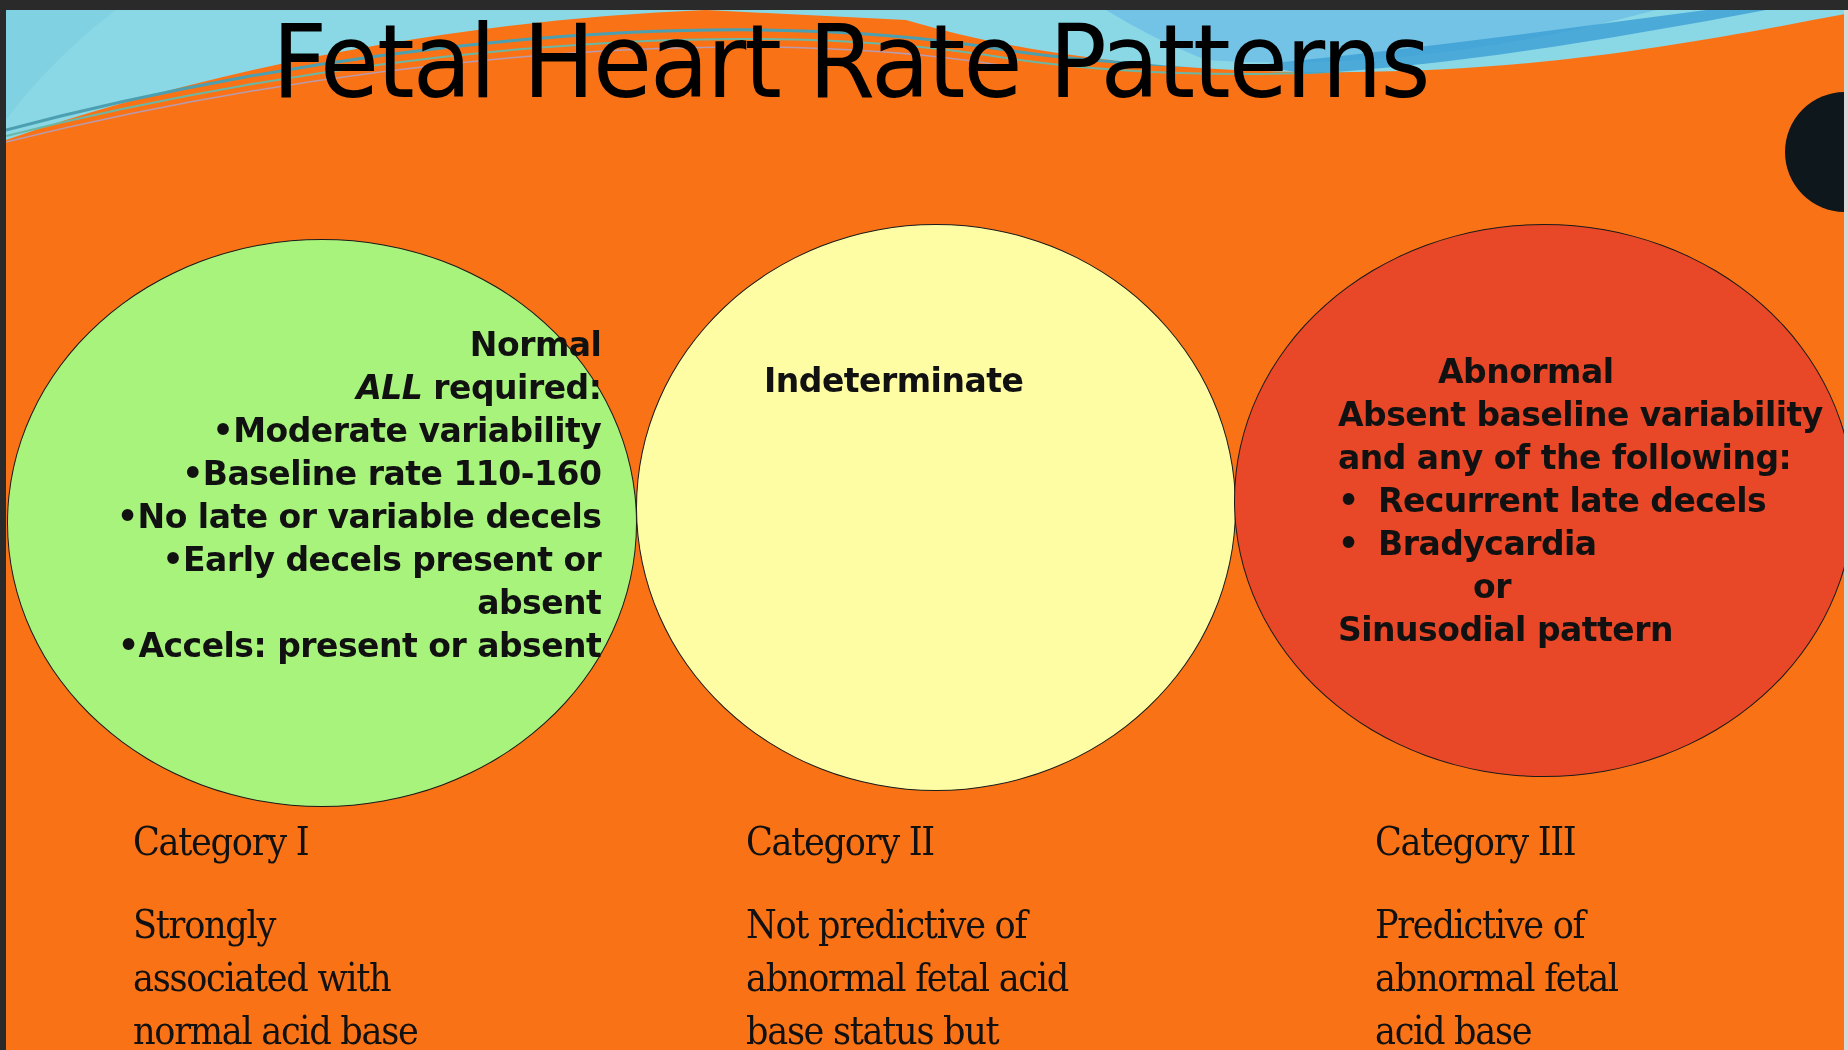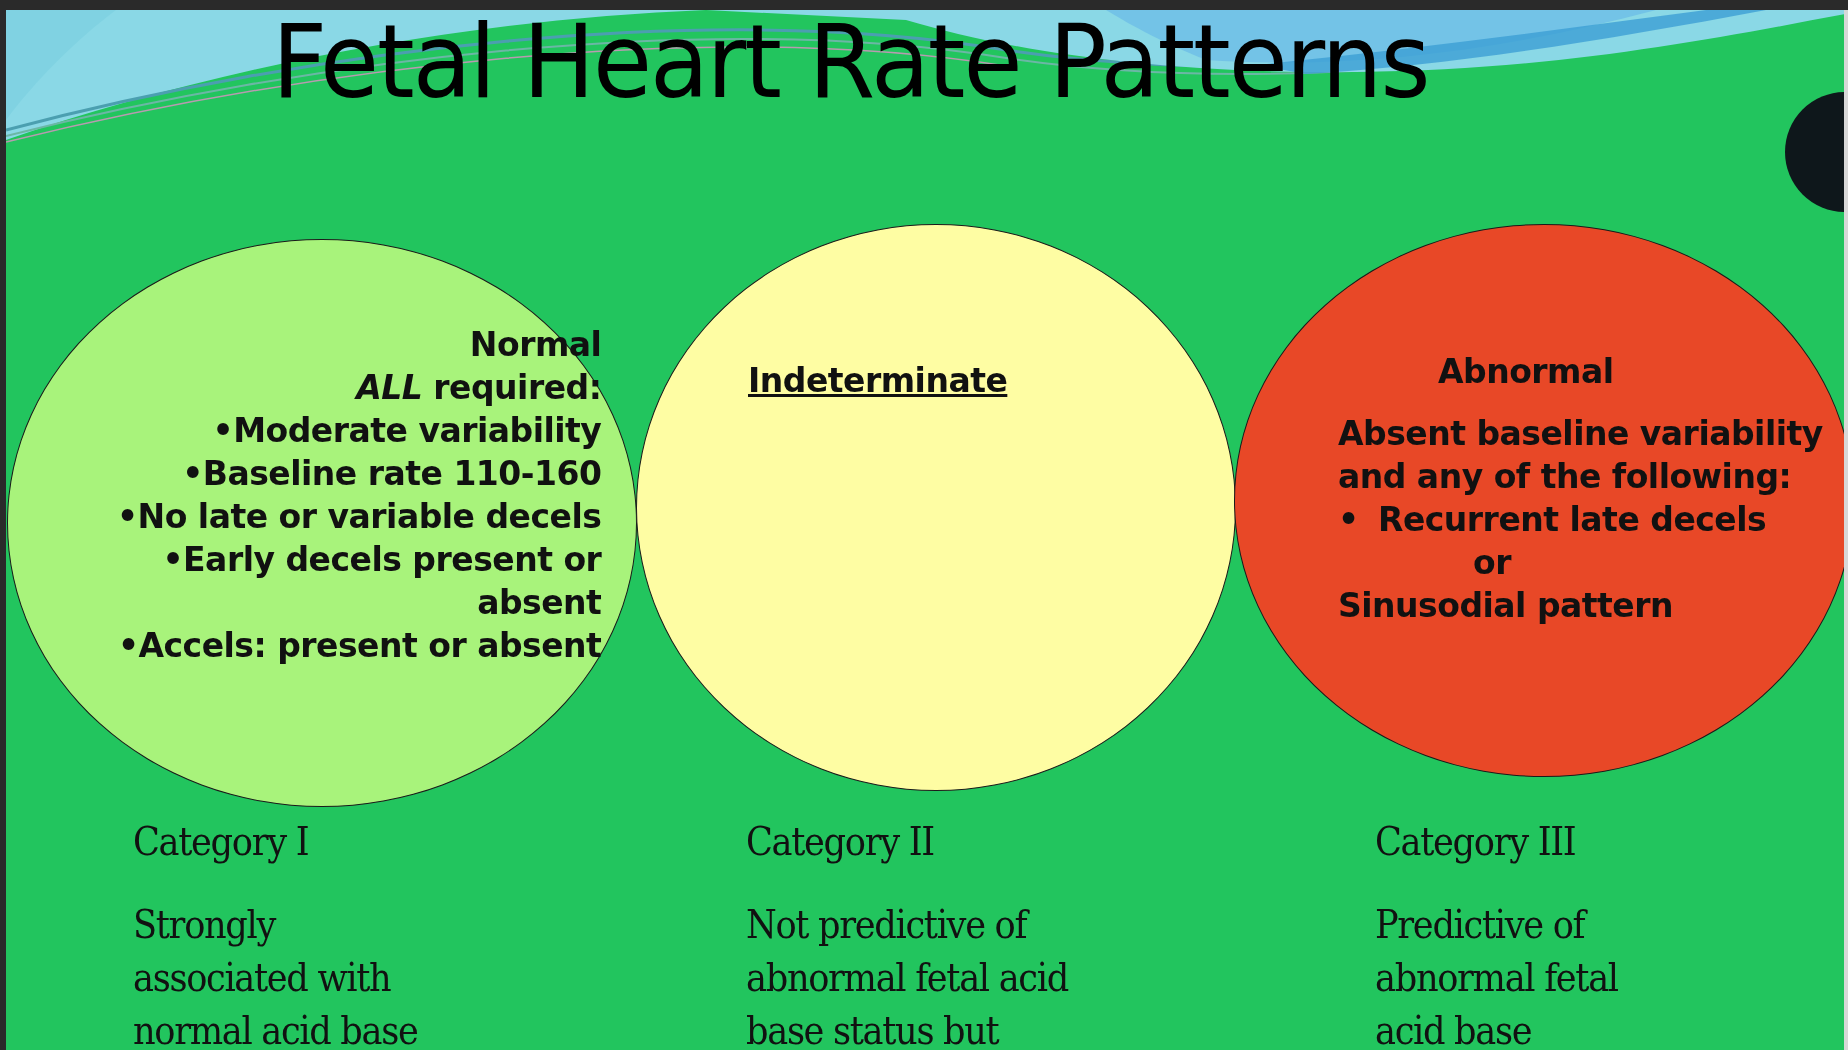--- a/index.html
+++ b/index.html
@@ -4,21 +4,21 @@
 <style>
   html, body { margin: 0; padding: 0; }
   body {
     width: 1848px; height: 1050px; overflow: hidden;
     background: #2a2a2a;
     position: relative;
     font-family: "DejaVu Sans", sans-serif;
   }
   .slide {
     position: absolute; left: 6px; top: 10px; width: 1838px; height: 1040px;
-    background: #22c55e; overflow: hidden;
+    background: #f97316; overflow: hidden;
     border-right: 4px solid #d8d8d8;
   }
   .waves { position: absolute; left: 0; top: 0; width: 1838px; height: 150px; }
   .title {
     position: absolute; left: 266px; top: -6px;
     font-family: "DejaVu Sans", sans-serif;
     font-size: 96px; font-weight: normal; color: #000;
     letter-spacing: -2px; white-space: nowrap;
     transform: scaleY(1.05);
     transform-origin: left top;
@@ -38,21 +38,21 @@
     position: absolute; font-family: "DejaVu Sans", sans-serif; font-weight: bold;
     color: #111; white-space: nowrap; font-size: 33px; line-height: 43px;
     letter-spacing: -0.5px;
   }
   .ctext .line { display: block; }
   .ctext .bul::before { content: "\2022"; }
   .green-text { left: 111px; top: 313px; text-align: right; }
   .green-text .head { padding-left: 120px; }
   .green-text .ital { font-style: italic; margin-top: 28px; }
   .green-text .indent { padding-left: 26px; }
-  .yellow-text-head { left: 742px; top: 349px; text-decoration: underline; }
+  .yellow-text-head { left: 758px; top: 349px; }
   .yellow-text-body { left: 744px; top: 436px; }
   .red-text { left: 1332px; top: 340px; }
   .red-text .head { padding-left: 100px; }
   .red-text .bl { padding-left: 0; }
   .red-text .bl .dot { display: inline-block; width: 40px; }
   .red-text .or { padding-left: 135px; }
   .cat {
     position: absolute; font-family: "DejaVu Serif", serif; color: #111;
     font-size: 40px; letter-spacing: -1.5px; white-space: nowrap;
     transform: scaleX(0.88); transform-origin: left top;
@@ -95,24 +95,25 @@
     <span class="line bul">Baseline rate 110-160</span>
     <span class="line bul">No late or variable decels</span>
     <span class="line bul">Early decels present or</span>
     <span class="line indent">absent</span>
     <span class="line bul">Accels: present or absent</span>
   </div>
 
   <div class="ctext yellow-text-head">Indeterminate</div>
 
   <div class="ctext red-text">
-    <span class="line head" style="margin-bottom:19px">Abnormal</span>
+    <span class="line head" style="margin-bottom:0">Abnormal</span>
     <span class="line">Absent baseline variability</span>
     <span class="line">and any of the following:</span>
     <span class="line bl"><span class="dot">•</span><span>Recurrent late decels</span></span>
+    <span class="line bl"><span class="dot">•</span><span>Bradycardia</span></span>
     <span class="line or">or</span>
     <span class="line">Sinusodial pattern</span>
   </div>
 
   <div class="cat" style="left:127px; top:808px;">Category I</div>
   <div class="cat" style="left:740px; top:808px;">Category II</div>
   <div class="cat" style="left:1369px; top:808px;">Category III</div>
 
   <div class="desc" style="left:127px; top:888px;">
     <span class="line">Strongly</span>

